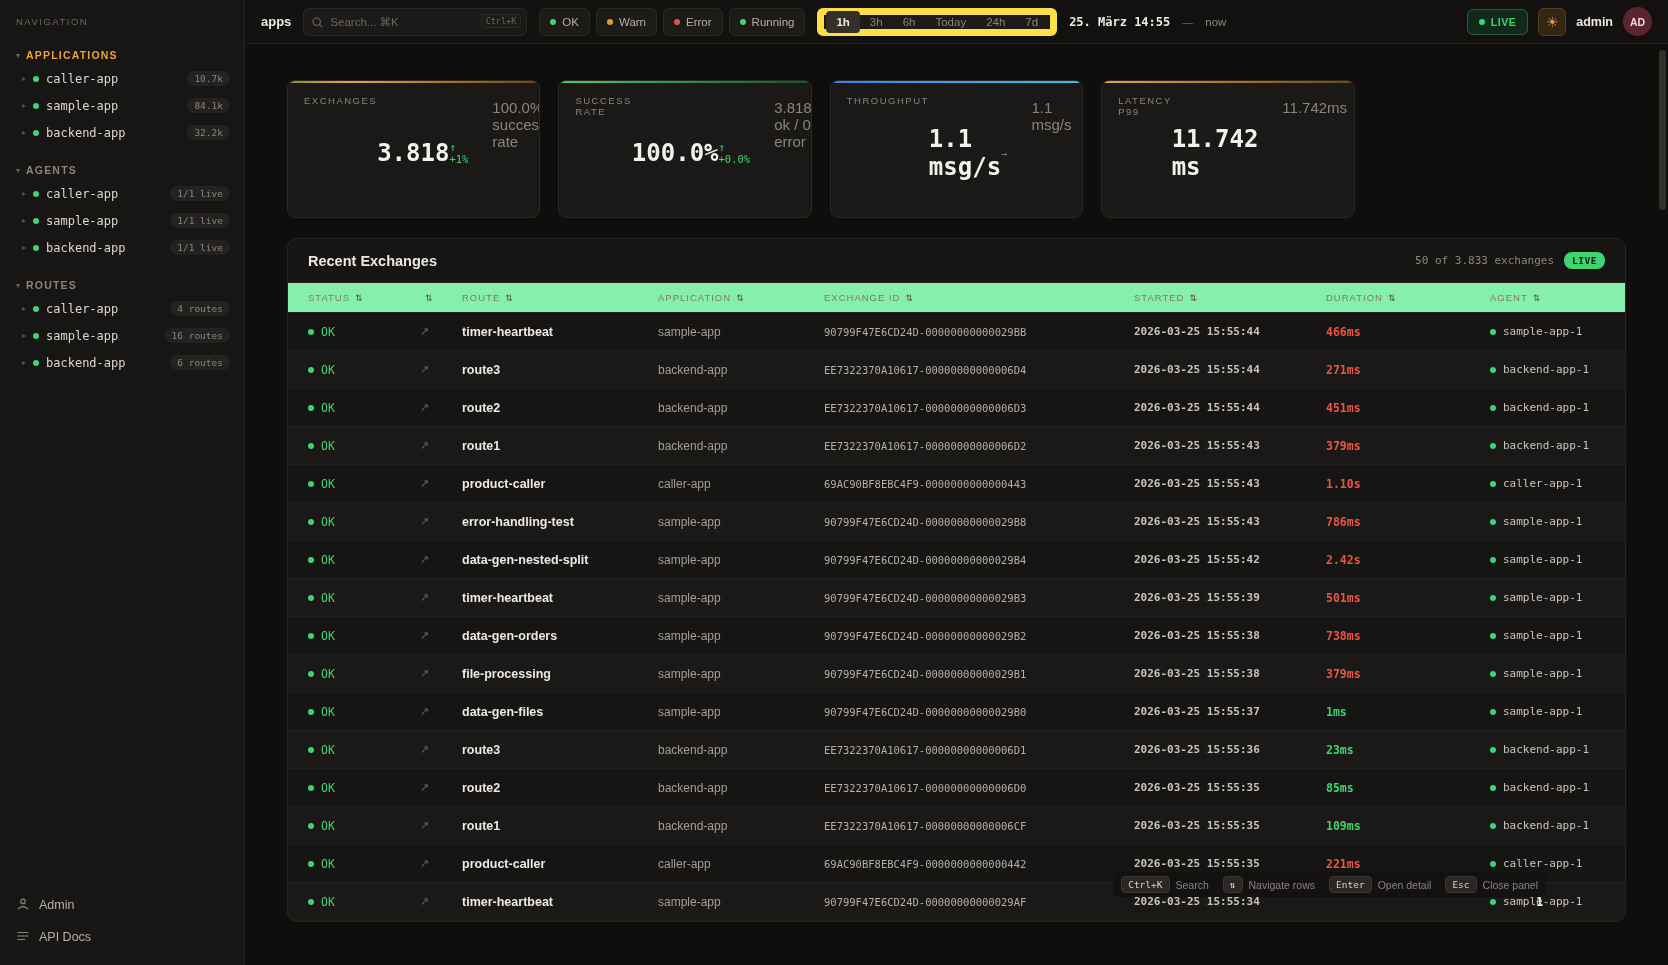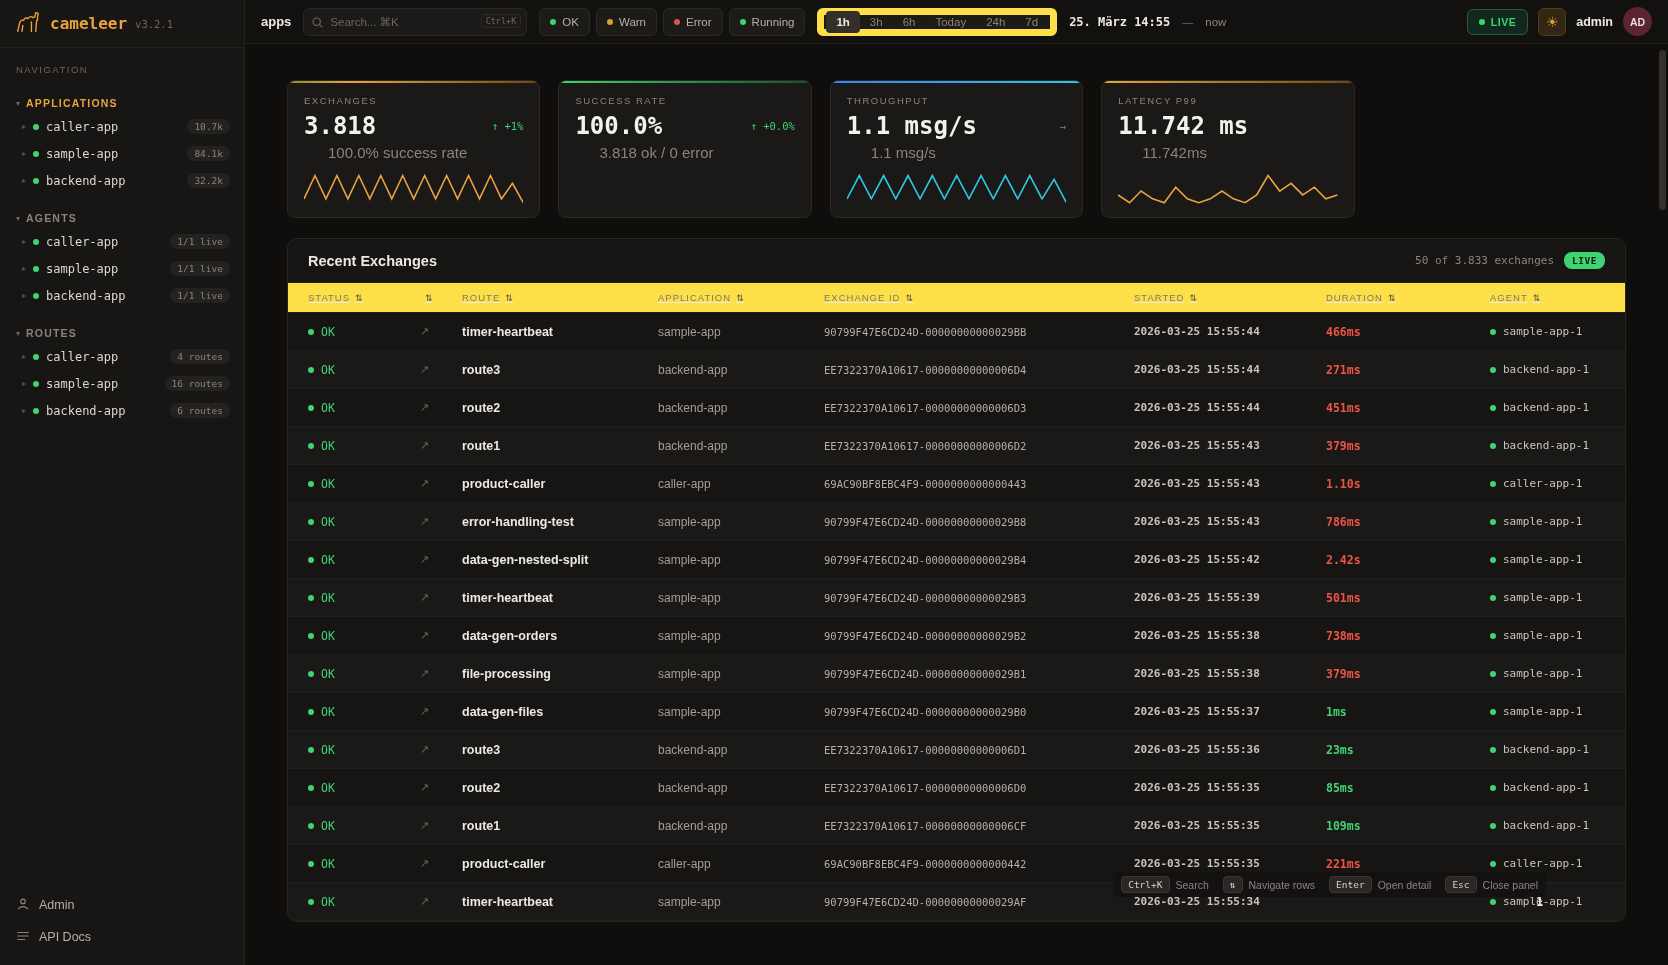--- a/index.html
+++ b/index.html
@@ -65,42 +65,42 @@
     letter-spacing:.5px; cursor:pointer; }
   .theme-btn { width:28px; height:28px; border-radius:6px; background:#332612; border:1px solid #54401c;
     color:#e8a33d; font-size:14px; display:flex; align-items:center; justify-content:center; cursor:pointer; }
   .user-name { font-size:12.5px; font-weight:bold; color:#ece9e4; }
   .avatar { width:29px; height:29px; border-radius:50%; background:#5a2430; color:#f1d8d8; font-size:10.5px;
     font-weight:bold; display:flex; align-items:center; justify-content:center; cursor:pointer; }
 
   
   .stats-row { display:grid; grid-template-columns:repeat(5,1fr); gap:18px; }
   .stat-card { position:relative; height:138px; background:#1b1917; border:1px solid #2b2822; border-radius:8px;
-    padding:14px 16px 12px; display:flex; flex-direction:column; overflow:hidden; }
+    padding:14px 16px 12px; display:flex; flex-direction:row; overflow:hidden; }
   .card-accent { position:absolute; top:0; left:0; right:0; height:2px; }
   .stat-label { font-size:9.5px; letter-spacing:1.5px; color:#8a847c; }
   .stat-value-row { display:flex; align-items:center; justify-content:space-between; margin-top:6px; }
   .stat-value { font-family:"DejaVu Sans Mono", monospace; font-weight:bold; font-size:24px; color:#f3f1ec; }
   .stat-delta { font-family:"DejaVu Sans Mono", monospace; font-size:10.5px; }
   .stat-sub { font-size:15px; color:#8a847c; margin-top:4px;margin-left:24px; }
   .sparkline { margin-top:auto; height:34px; }
   .sparkline svg { width:100%; height:100%; display:block; }
 
   
   .panel { margin-top:20px; background:#171513; border:1px solid #282520; border-radius:10px;
     overflow:hidden; }
   .panel-head { display:flex; align-items:center; height:44px; padding:0 20px; border-bottom:1px solid #242119; }
   .panel-title { font-size:14.5px; font-weight:bold; }
   .panel-meta { margin-left:auto; display:flex; align-items:center; gap:10px; }
   .panel-count { font-family:"DejaVu Sans Mono", monospace; font-size:11px; color:#8a847c; }
   .live-pill { background:#3fd471; color:#0c1f12; font-size:9.5px; font-weight:bold; letter-spacing:.5px;
     border-radius:8px; padding:3px 8px; font-family:"DejaVu Sans Mono", monospace; }
   .tgrid { display:grid; grid-template-columns:112px 42px 196px 166px 310px 192px 164px 1fr;
     align-items:center; padding:0 20px; }
-  .thead { height:30px; background:#fde047; border-bottom:1px solid #242119;text-decoration:underline; }
+  .thead { height:30px; background:#86efac; border-bottom:1px solid #242119; }
   .th { display:flex; align-items:center; gap:5px; font-size:9.5px; letter-spacing:1px; color:#7d7873;
     cursor:pointer; }
   .th .sort { font-size:9px; color:#55514b; }
   .trow { height:38px; border-bottom:1px solid #211f1b; cursor:pointer; }
   .trow:nth-child(even) { background:rgba(255,255,255,0.018); }
   .cell-status { display:flex; align-items:center; gap:7px; font-family:"DejaVu Sans Mono", monospace;
     font-size:11.5px; color:#3fd471; }
   .cell-arrow { color:#6b665f; font-size:11px; }
   .cell-route { font-size:12.5px; font-weight:bold; color:#ece9e4; }
   .cell-app { font-size:12px; color:#a49e95; }
@@ -119,29 +119,20 @@
   .hint-label { font-size:10.5px; color:#8a847c; }
   .page-ind { position:absolute; top:895px; left:1536px; font-size:12px; font-weight:bold; color:#ece9e4;
     font-family:"DejaVu Sans Mono", monospace; }
   .scrollbar { position:absolute; right:2px; top:50px; width:7px; height:160px; background:#34312c;
     border-radius:4px; cursor:pointer; }
 </style>
 </head>
 <body>
 
 <aside class="sidebar">
-  <div class="logo-row">
-    <span>
-      <svg viewBox="0 0 32 28" width="28" height="24">
-          <path d="M4 25 L6 16 Q7 11 11 12 Q12 8 16 10 Q19 6 22 9 L24 8 L25 3 L28 4 L27 9 Q28 11 26 13 L25 25 M9 25 L10 18 M20 25 L20 14" stroke="#e8a33d" fill="none" stroke-width="1.6" stroke-linecap="round" stroke-linejoin="round"></path>
-        </svg>
-    </span>
-    <span class="logo-name">cameleer</span>
-    <span class="logo-ver">v3.2.1</span>
-  </div>
 
 
   <div class="nav-label">NAVIGATION</div>
 
   <div class="side-section">
     <div class="side-title-row">
       <span class="chev">▾</span>
       <span class="side-title" style="color: rgb(232, 163, 61);">APPLICATIONS</span>
     </div>
     <div>

